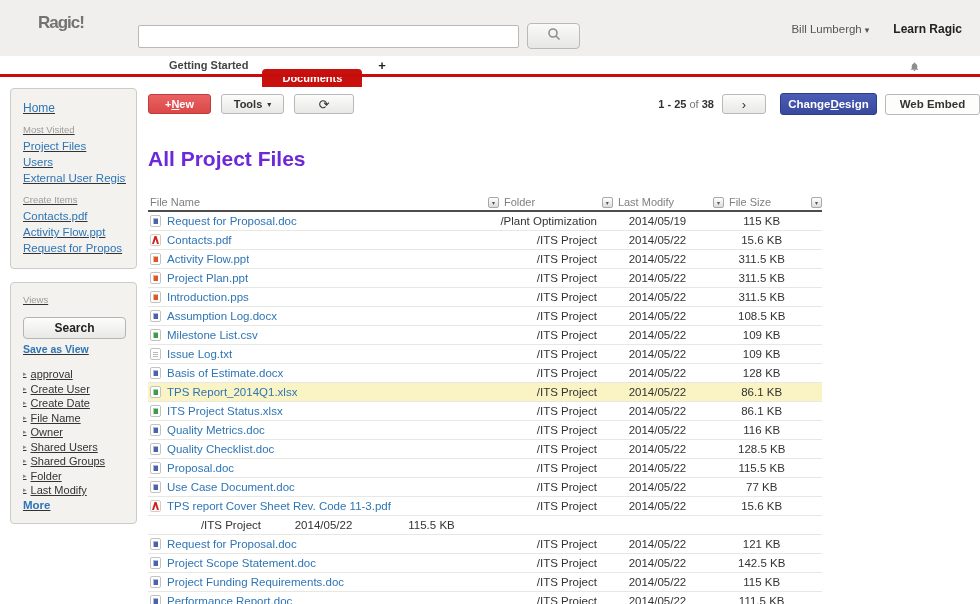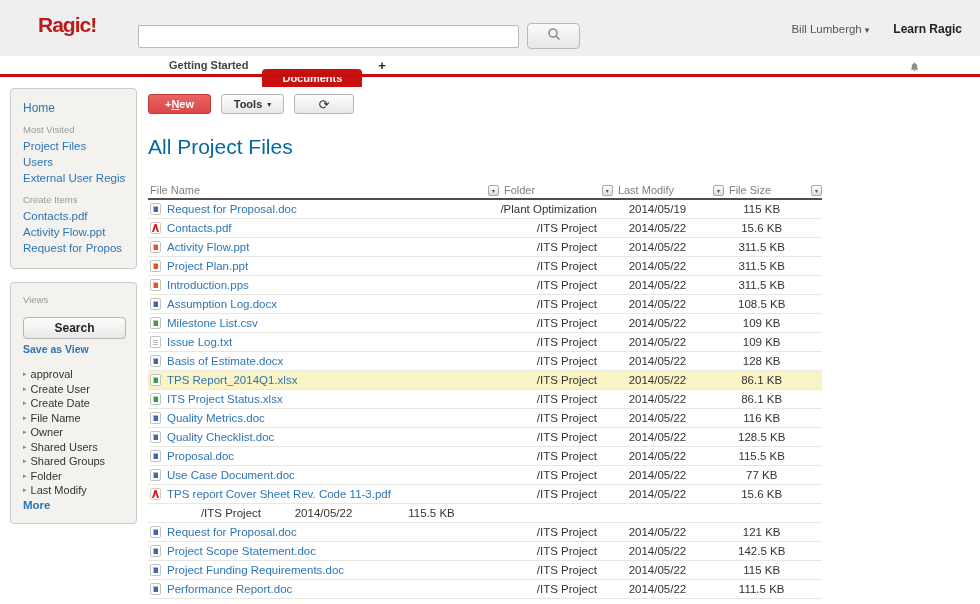--- a/index.html
+++ b/index.html
@@ -2,38 +2,38 @@
 <html><head>
 <meta charset="utf-8">
 <style>
   * { margin:0; padding:0; box-sizing:border-box; }
   html,body { width:980px; height:604px; overflow:hidden; }
   body { font-family:"Liberation Sans","DejaVu Sans",sans-serif; background:#fff; color:#333; }
   #app { position:relative; width:980px; height:604px; background:#fff; }
 
   
   .topbar { position:absolute; left:0; top:0; width:980px; height:56px; background:#f0efed; }
-  .logo { position:absolute; left:38px; top:13px; font-size:21px; font-weight:bold; color:#b91c1c; letter-spacing:-1px; }
+  .logo { position:absolute; left:38px; top:13px; font-size:17px; font-weight:bold; color:#737373; letter-spacing:-1px; }
   .search-input { position:absolute; left:138px; top:25px; width:381px; height:23px; border:1px solid #b9b9b9; border-radius:2px; background:#fff; font-size:12px; padding:0 6px; color:#333; }
   .search-btn { position:absolute; left:527px; top:23px; width:53px; height:26px; border:1px solid #b9b9b9; border-radius:4px; background:linear-gradient(#fafaf8,#e6e6e4); display:flex; align-items:center; justify-content:center; cursor:pointer; }
   .user-area { position:absolute; right:18px; top:11px; display:flex; align-items:center; gap:24px;margin-top:11px; }
   .user-menu { font-size:11.5px; color:#555; cursor:pointer; }
   .user-menu .caret { font-size:9px; color:#555; margin-left:3px; }
   .learn-link { font-size:12px; font-weight:bold; color:#222; cursor:pointer; }
 
   
   .tabbar { position:absolute; left:0; top:56px; width:980px; height:18px; display:flex; align-items:center; padding-left:155px; }
   .tab { height:18px; display:flex; align-items:center; padding:0 14px; font-size:11px; font-weight:bold; color:#444; cursor:pointer; }
   .tab.active { background:#c8100e; color:#fff; border-radius:4px 4px 0 0; padding:0 20px;margin-top:25px; }
   .tab.plus { font-size:13px; color:#222; padding:0 16px; }
   .bell { position:absolute; right:60px; top:3px; cursor:pointer; }
   .redline { position:absolute; left:0; top:74px; width:980px; height:3px; background:#c60d0d; }
 
   
-  .sidebar { position:absolute; left:10px; top:88px; width:127px; }
+  .sidebar { position:absolute; left:10px; top:88px; width:127px;text-decoration:underline; }
   .side-card { background:#f3f2ef; border:1px solid #cbcbc8; border-radius:4px; padding:11px 10px 12px 12px; margin-bottom:13px; overflow:hidden; }
   .side-link { display:block; color:#2e75b5; font-size:11.5px; line-height:16px; text-decoration:none; white-space:nowrap; overflow:hidden; cursor:pointer; }
   .side-home { font-size:12px; margin-bottom:8px; }
   .side-label { color:#9a9a98; font-size:9.5px; margin:8px 0 3px 0; }
   .views-label { color:#9a9a98; font-size:9.5px; margin-bottom:12px; }
   .side-search-btn { width:100%; height:22px; border:1px solid #b5b5b3; border-radius:4px; background:linear-gradient(#fdfdfc,#e8e8e5); font-weight:bold; font-size:12px; color:#222; cursor:pointer; font-family:inherit; }
   .save-view { display:block; color:#2e75b5; font-size:10.5px; font-weight:bold; margin:4px 0 12px 0; cursor:pointer; text-decoration:none; }
   .filter-item { display:flex; align-items:center; gap:4px; font-size:11px; color:#333; line-height:14.5px; cursor:pointer; white-space:nowrap; }
   .filter-item .tri { color:#888; font-size:7px; }
   .more-link { display:block; color:#2e75b5; font-size:11.5px; font-weight:bold; margin-top:1px; cursor:pointer; text-decoration:none; }
@@ -48,21 +48,21 @@
   .btn-tools .caret { font-size:8px; }
   .btn-refresh { width:60px; font-size:13px; font-weight:normal; }
   .toolbar-right { margin-left:auto; display:flex; align-items:center; }
   .pagination { font-size:11px; color:#333; margin-right:8px; white-space:nowrap; }
   .pagination b { font-weight:bold; }
   .pagination .of { color:#777; font-weight:normal; }
   .btn-next { width:44px; font-size:13px; font-weight:normal; margin-right:14px; }
   .btn-cd { width:97px; height:22px; background:linear-gradient(#4a5cb5,#39499d); border-color:#2e3c88; color:#fff; font-size:11.5px; margin-right:8px; }
   .btn-embed { width:95px; height:21px; background:#fdfdfc; font-size:11.5px; }
 
-  .page-title { margin-top:20px; font-size:21px; font-weight:400; color:#0369a1; }
+  .page-title { margin-top:32px; font-size:21px; font-weight:700; color:#6d28d9; }
 
   
   .table { margin-top:23px; width:674px; font-size:11.5px; }
   .thead { display:flex; align-items:center; height:18px; border-bottom:2px solid #4d4d4d; color:#7f7f7f; font-size:11px; }
   .hcell { display:flex; align-items:center; gap:5px; overflow:hidden; }
   .filtbtn { width:11px; height:11px; flex:none; border:1px solid #a8a8a8; border-radius:2px; background:linear-gradient(#fff,#dcdcda); display:inline-flex; align-items:center; justify-content:center; font-size:6px; color:#555; cursor:pointer; }
   .c-name { width:352px; padding-left:2px; }
   .c-folder { width:118px; }
   .c-date { width:115px; }
   .c-size { width:101px; }
@@ -189,20 +189,32 @@
           <u>N</u>
           <span>ew</span>
         </button>
       <button class="btn btn-tools">
           <span>Tools</span>
           <span class="caret">▾</span>
         </button>
       <button class="btn btn-refresh">
           <span>⟳</span>
         </button>
+      <div class="toolbar-right">
+        <span class="pagination"><b>1 - 25</b> <span class="of">of</span> <b>38</b></span>
+        <button class="btn btn-next">
+            <span>›</span>
+          </button>
+        <button class="btn btn-cd">
+            <span>Change </span>
+            <u>D</u>
+            <span>esign</span>
+          </button>
+        <button class="btn btn-embed">Web Embed</button>
+      </div>
     </div>
 
     <div class="page-title">All Project Files</div>
 
     <div class="table">
       <div class="thead">
         <div class="hcell c-name">
             <span>File Name</span>
           </div>
         <div class="hcell c-folder">

